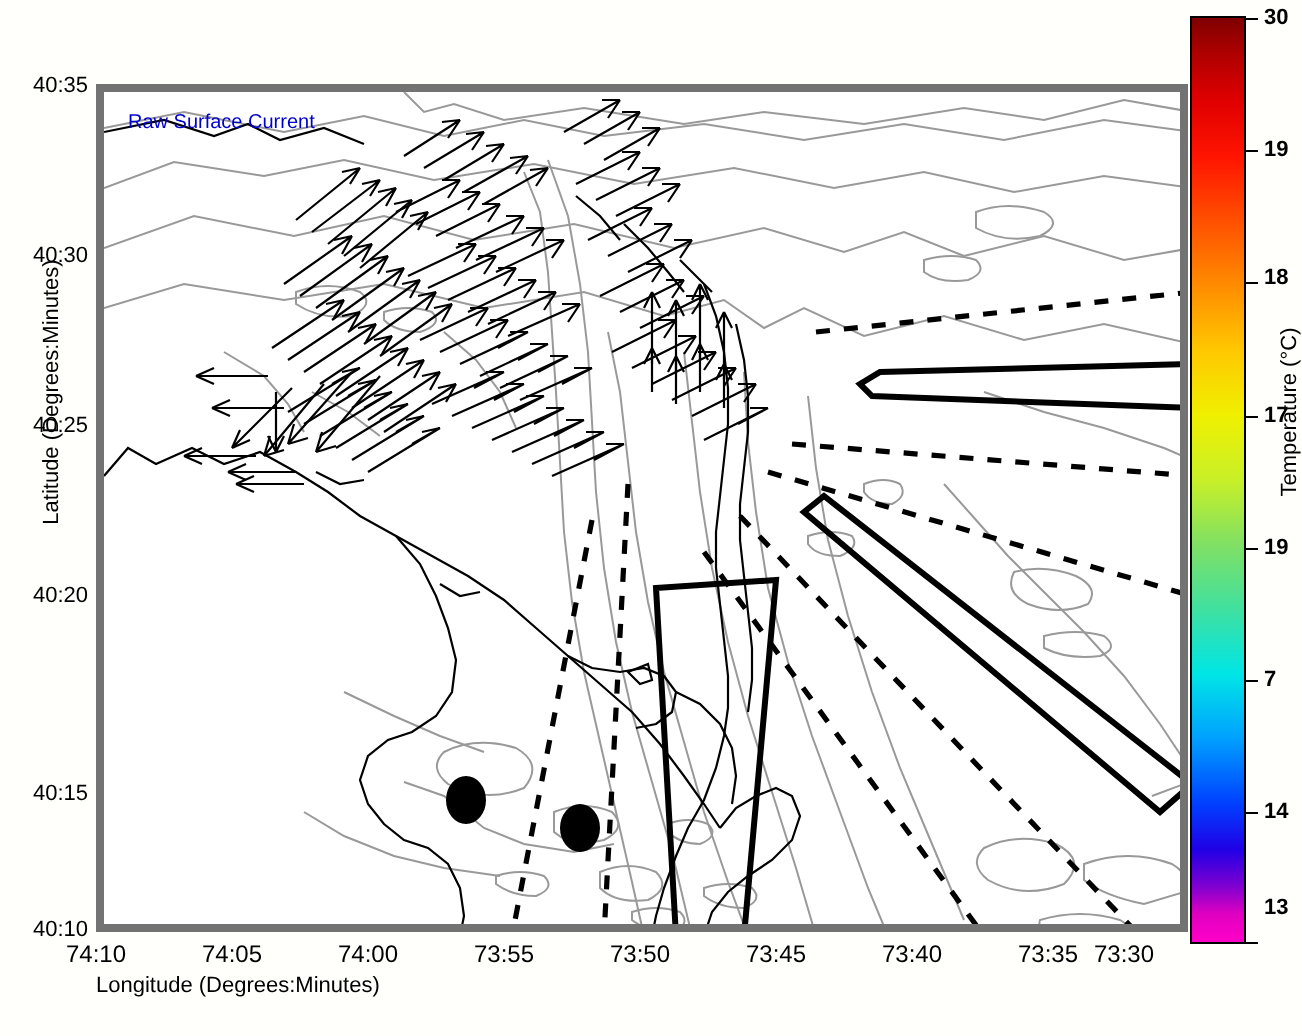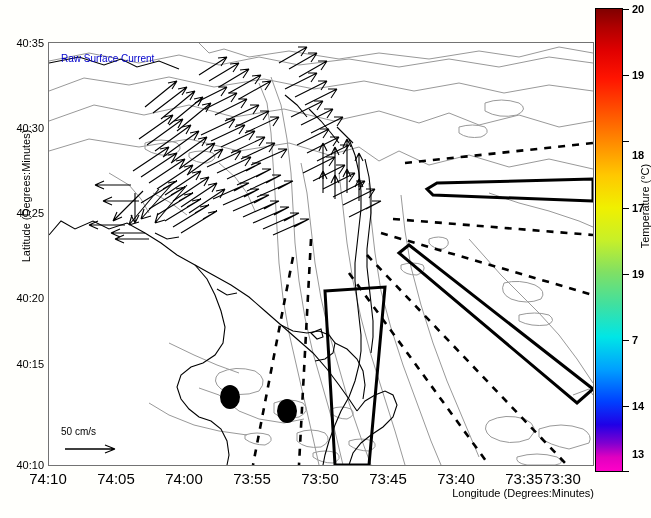--- a/index.html
+++ b/index.html
@@ -7,39 +7,39 @@
        font-family:"Liberation Sans",sans-serif;background:#fffffc;}
   .fig{position:absolute;left:0;top:0;width:651px;height:518px;}
 
   
   #title{position:absolute;left:48px;top:20px;width:546px;text-align:center;
          color:#0000cc;font-size:13px;font-weight:bold;letter-spacing:.2px;
          white-space:nowrap;}
 
   
   #plot{position:absolute;left:48px;top:42px;width:546px;height:424px;
-        background:#ffffff;border:1px solid #737373;box-sizing:border-box;overflow:hidden;}
+        background:#ffffff;border:4px solid #737373;box-sizing:border-box;overflow:hidden;}
   #plotsvg{position:absolute;left:0;top:0;}
 
   
   .annot{position:absolute;color:#0000cc;font-size:10px;white-space:nowrap;}
   #annot1{left:12px;top:10px;}
   #annot2{left:12px;top:25px;}
 
   
   #scalebox{position:absolute;left:12px;top:383px;width:120px;height:34px;}
   #scaletxt{position:absolute;left:0;top:0;font-size:10px;color:#000;white-space:nowrap;}
   #scalearrow{position:absolute;left:2px;top:16px;}
 
   
-  .xlab{position:absolute;top:470px;font-size:15px;color:#000;
+  .xlab{position:absolute;top:470px;font-size:12px;color:#000;
         transform:translateX(-50%);white-space:nowrap;}
   .ylab{position:absolute;left:44px;font-size:11px;color:#000;
         transform:translate(-100%,-50%);white-space:nowrap;}
-  #xtitle{position:absolute;left:48px;top:487px;width:546px;text-align:right;
+  #xtitle{position:absolute;left:48px;top:487px;width:546px;text-align:left;
           font-size:11px;color:#000;}
   #ytitle{position:absolute;left:-84px;top:190px;width:220px;text-align:center;
           font-size:11px;color:#000;transform:rotate(-90deg);transform-origin:50% 50%;}
 
   
   #cbar{position:absolute;left:595px;top:8px;width:28px;height:464px;
         border:1px solid #000;box-sizing:border-box;
         background:linear-gradient(to bottom,
           #800000 0%, #b00000 4%, #e00000 9%, #ff1400 15%,
           #ff5000 22%, #ff8c00 29%, #ffc800 36%, #f0f000 43%,
@@ -247,62 +247,56 @@
       </g>
 
       <g fill="#000000">
         <ellipse cx="181" cy="354" rx="10" ry="12"></ellipse>
         <ellipse cx="238" cy="368" rx="10" ry="12"></ellipse>
       </g>
     </svg>
 
     <div class="annot" id="annot1">Raw Surface Current</div>
 
-    <div id="scalebox">
-      <div id="scaletxt">50 cm/s</div>
-      <svg id="scalearrow" width="70" height="14">
-        <path d="M2 7 L52 7 M52 7 L42 3 M52 7 L42 11" stroke="#000" fill="none" stroke-width="1.3"></path>
-      </svg>
-    </div>
   </div>
 
   <div class="xlab" style="left:48px">74:10</div>
   <div class="xlab" style="left:116px">74:05</div>
   <div class="xlab" style="left:184px">74:00</div>
   <div class="xlab" style="left:252px">73:55</div>
   <div class="xlab" style="left:320px">73:50</div>
   <div class="xlab" style="left:388px">73:45</div>
   <div class="xlab" style="left:456px">73:40</div>
   <div class="xlab" style="left:524px">73:35</div>
   <div class="xlab" style="left:562px">73:30</div>
 
   <div class="ylab" style="top:43px">40:35</div>
   <div class="ylab" style="top:128px">40:30</div>
   <div class="ylab" style="top:213px">40:25</div>
   <div class="ylab" style="top:298px">40:20</div>
-  <div class="ylab" style="top:364px">40:15</div>
+  <div class="ylab" style="top:397px">40:15</div>
   <div class="ylab" style="top:465px">40:10</div>
 
   <div id="xtitle">Longitude (Degrees:Minutes)</div>
   <div id="ytitle">Latitude (Degrees:Minutes)</div>
 
   <div id="cbar"></div>
 
   <div class="cbtick" style="top:9px"></div>
   <div class="cbtick" style="top:75px"></div>
   <div class="cbtick" style="top:141px"></div>
   <div class="cbtick" style="top:208px"></div>
   <div class="cbtick" style="top:274px"></div>
   <div class="cbtick" style="top:340px"></div>
   <div class="cbtick" style="top:406px"></div>
   <div class="cbtick" style="top:471px"></div>
 
-  <div class="cblab" style="top:9px">20</div>
+  <div class="cblab" style="top:9px">30</div>
   <div class="cblab" style="top:75px">19</div>
-  <div class="cblab" style="top:155px">18</div>
+  <div class="cblab" style="top:139px">18</div>
   <div class="cblab" style="top:208px">17</div>
   <div class="cblab" style="top:274px">19</div>
   <div class="cblab" style="top:340px">7</div>
   <div class="cblab" style="top:406px">14</div>
   <div class="cblab" style="top:454px">13</div>
 
   <div id="cbtitle">Temperature (°C)</div>
 
 </div>
 

